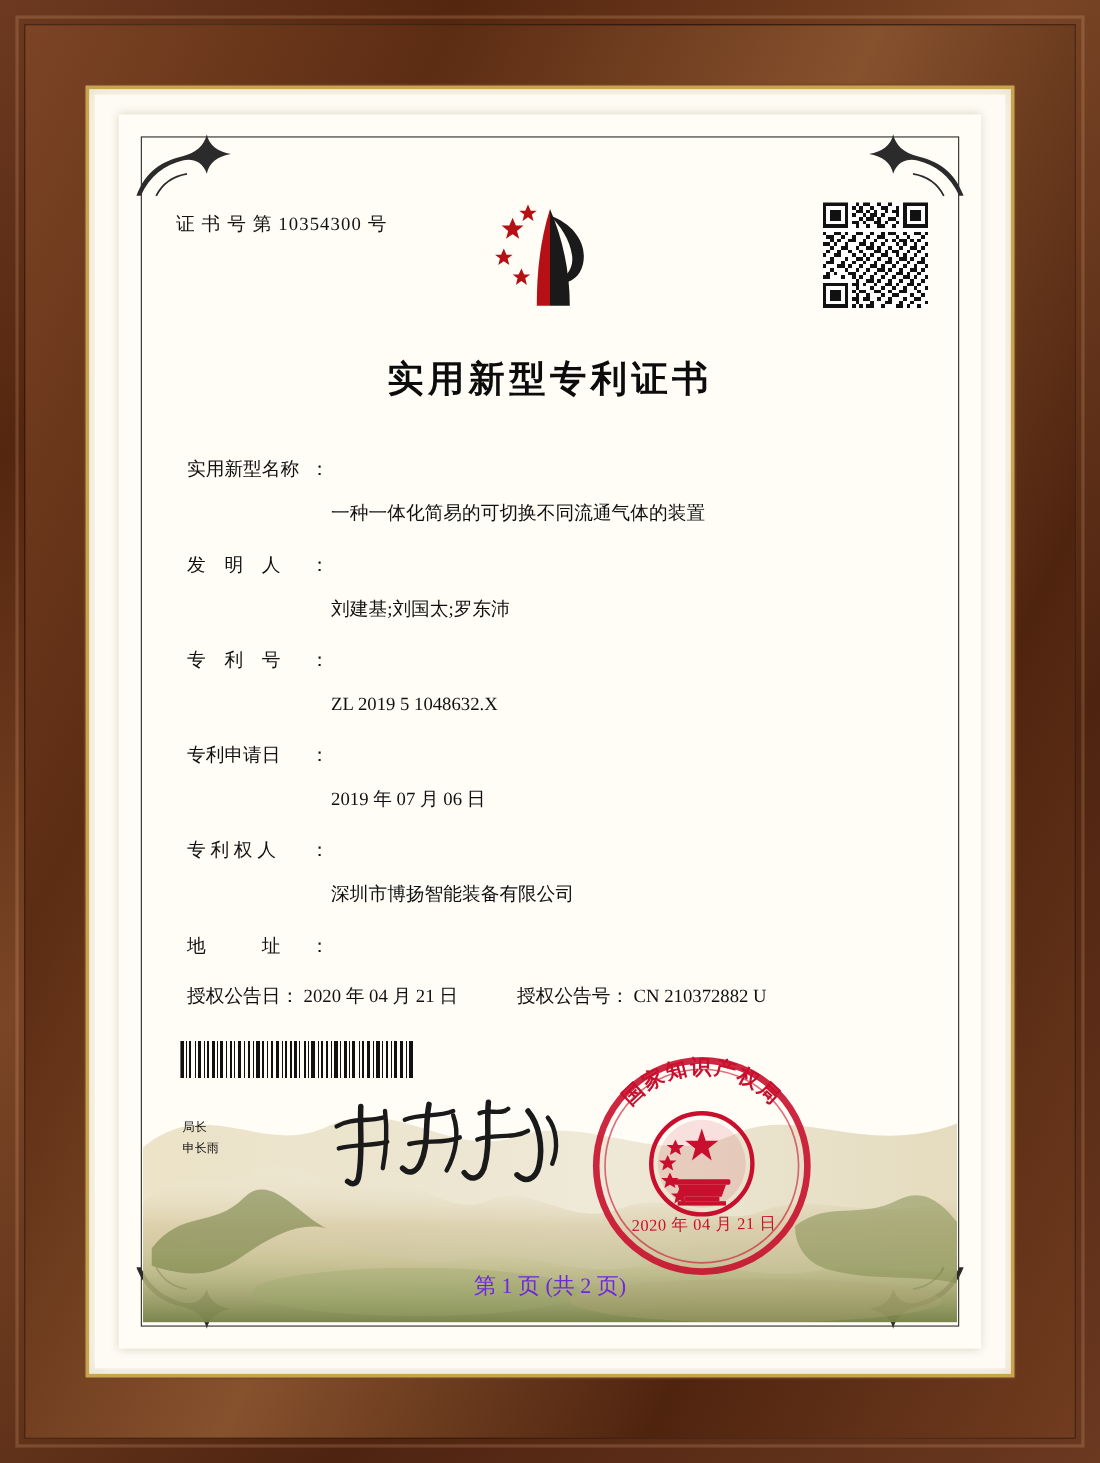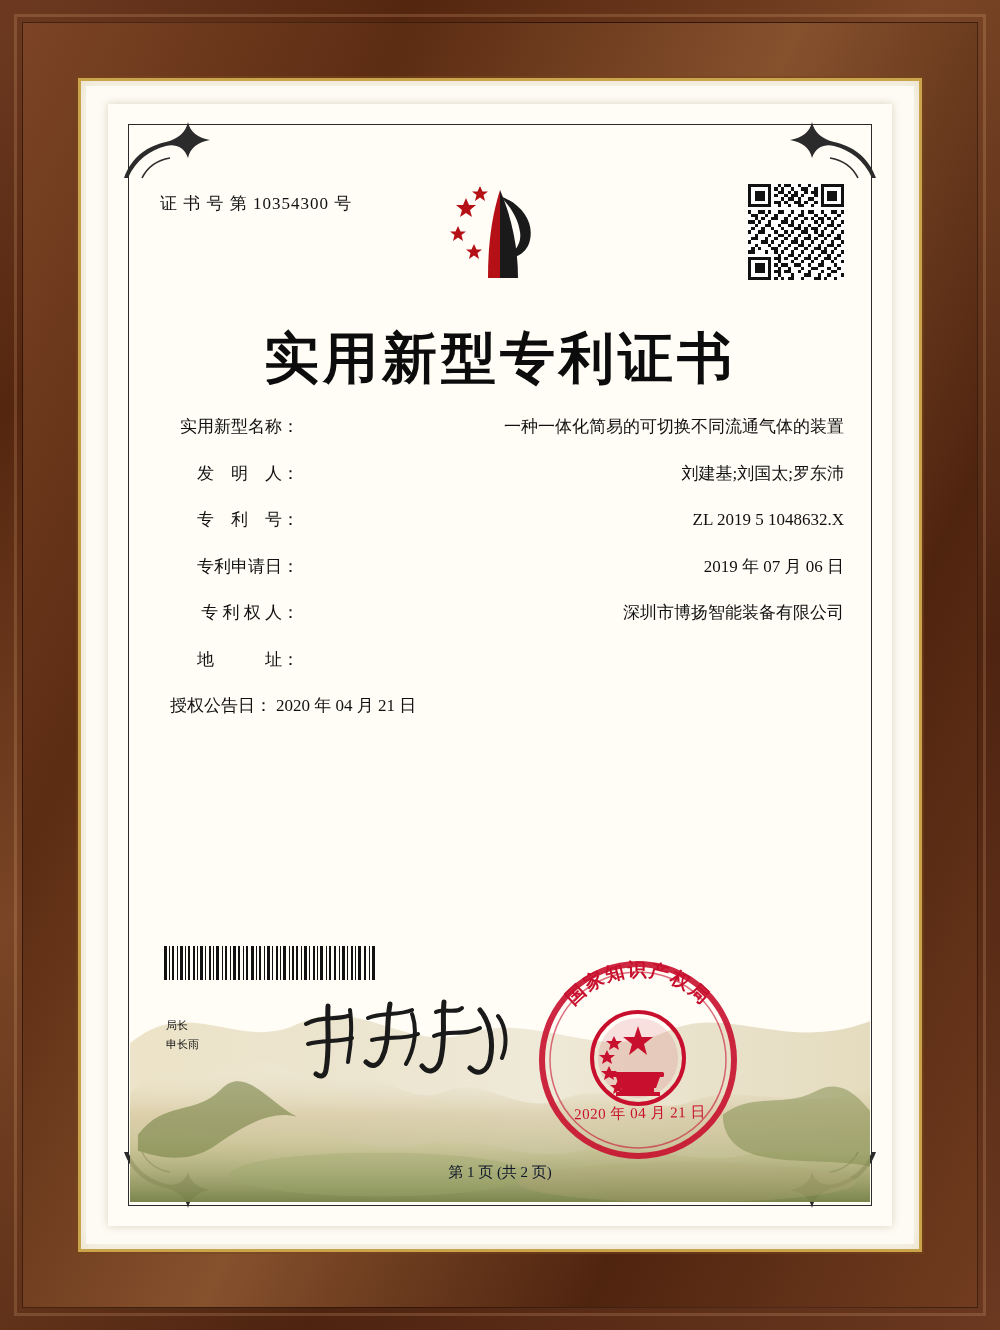--- a/index.html
+++ b/index.html
@@ -101,49 +101,49 @@
     background: #fff;
   }
 
   
   .title {
     position: absolute;
     left: 0; right: 0; top: 218px;
     text-align: center;
     font-family: "DejaVu Serif", "Liberation Serif", serif;
     font-weight: bold;
-    font-size: 55px;
+    font-size: 33px;
     letter-spacing: 4px;
     color: #0c0c0c;
   }
 
   
   .fields {
     position: absolute;
     left: 62px; top: 310px;
     right: 48px;
-    text-align: right;
   }
   .row {
     display: flex;
     align-items: flex-start;
     margin-bottom: 21px;
     font-size: 17px;
     color: #101010;
     line-height: 1.5;
   }
   .row .label {
     flex: 0 0 auto;
     width: 112px;
     white-space: nowrap;
     letter-spacing: 0px;
   }
   .row .colon { margin: 0 2px 0 0; }
   .row .value {
     flex: 1 1 auto;
+    margin-top: 40px;
   }
   .row .value .l2 { display: block; margin-top: 6px; }
   .inline-pair {
     display: flex;
     width: 100%;
   }
   .inline-pair .left { flex: 0 0 300px; display:flex; }
   .inline-pair .right { flex: 1 1 auto; display:flex; }
   .inline-pair .k { white-space: nowrap; margin-right: 4px; }
 
@@ -203,22 +203,22 @@
     font-size: 15px;
     color: #c8102e;
     letter-spacing: 0.5px;
     transform: rotate(-1deg);
   }
 
   .page-foot {
     position: absolute;
     left: 0; right: 0; bottom: 44px;
     text-align: center;
-    font-size: 15px;
-    color: #0f172a;
+    font-size: 20px;
+    color: #6d28d9;
   }
 </style>
 </head>
 <body>
 
 <div class="frame-outer">
   <div class="frame-bevel-hi"></div>
   <div class="frame-inner-wood"></div>
   <div class="frame-gold-line"></div>
   <div class="mat"></div>
@@ -522,20 +522,24 @@
       <div class="label">地　　　址</div>
       <div class="colon">：</div>
     </div>
 
     <div class="row">
       <div class="inline-pair">
         <div class="left">
           <span class="k">授权公告日：</span>
           <span>2020 年 04 月 21 日</span>
         </div>
+        <div class="right">
+          <span class="k">授权公告号：</span>
+          <span>CN 210372882 U</span>
+        </div>
       </div>
     </div>
   </div>
 
 
   <div class="watercolor">
     <svg class="wc-layer" viewBox="0 0 744 300" preserveAspectRatio="none">
       <defs>
         <linearGradient id="g1" x1="0" y1="0" x2="0" y2="1">
           <stop offset="0%" stop-color="#ffffff" stop-opacity="0"></stop>

